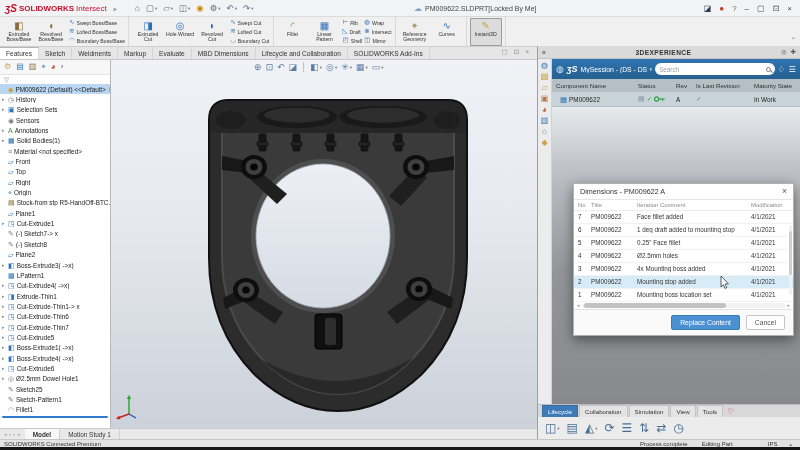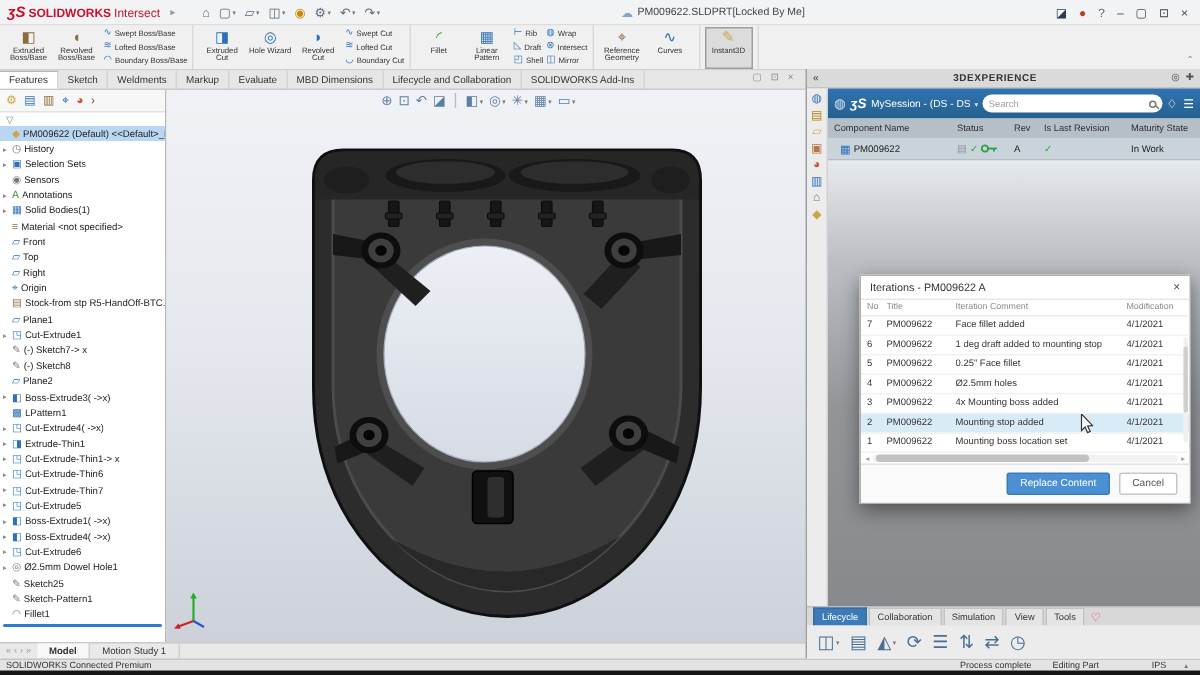--- a/index.html
+++ b/index.html
@@ -708,21 +708,21 @@
         <span class="ic">⇄</span>
       </span>
       <span class="ptool">
         <span class="ic">◷</span>
       </span>
     </div>
 </div>
 
 <div class="dialog">
   <div class="dlg-title">
-    <span>Iterations - PM009622 A</span>
+    <span>Dimensions - PM009622 A</span>
     <span class="dlg-close">×</span>
   </div>
   <div class="dlg-cols">
       <span>No</span>
       <span>Title</span>
       <span>Iteration Comment</span>
       <span>Modification</span>
     </div>
   <div class="dlg-rows">
     <div class="drow">

